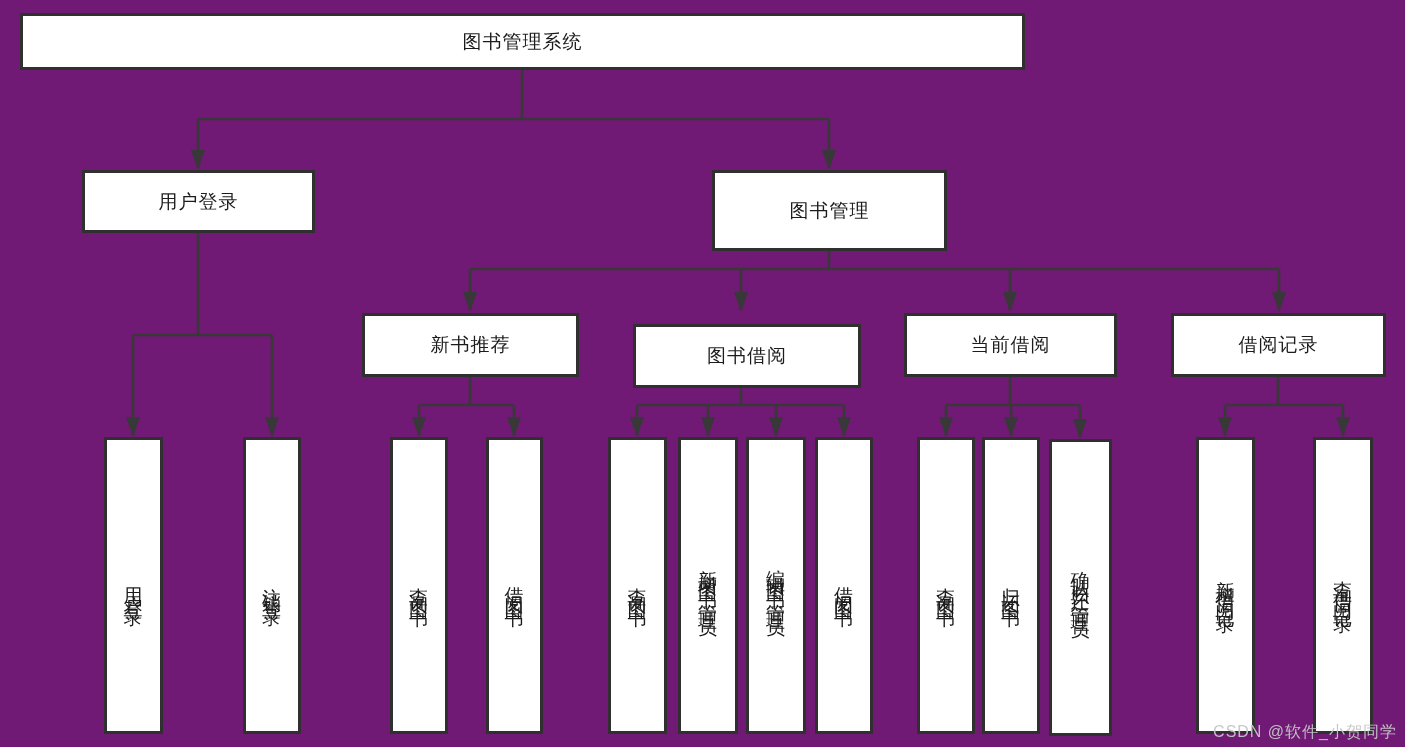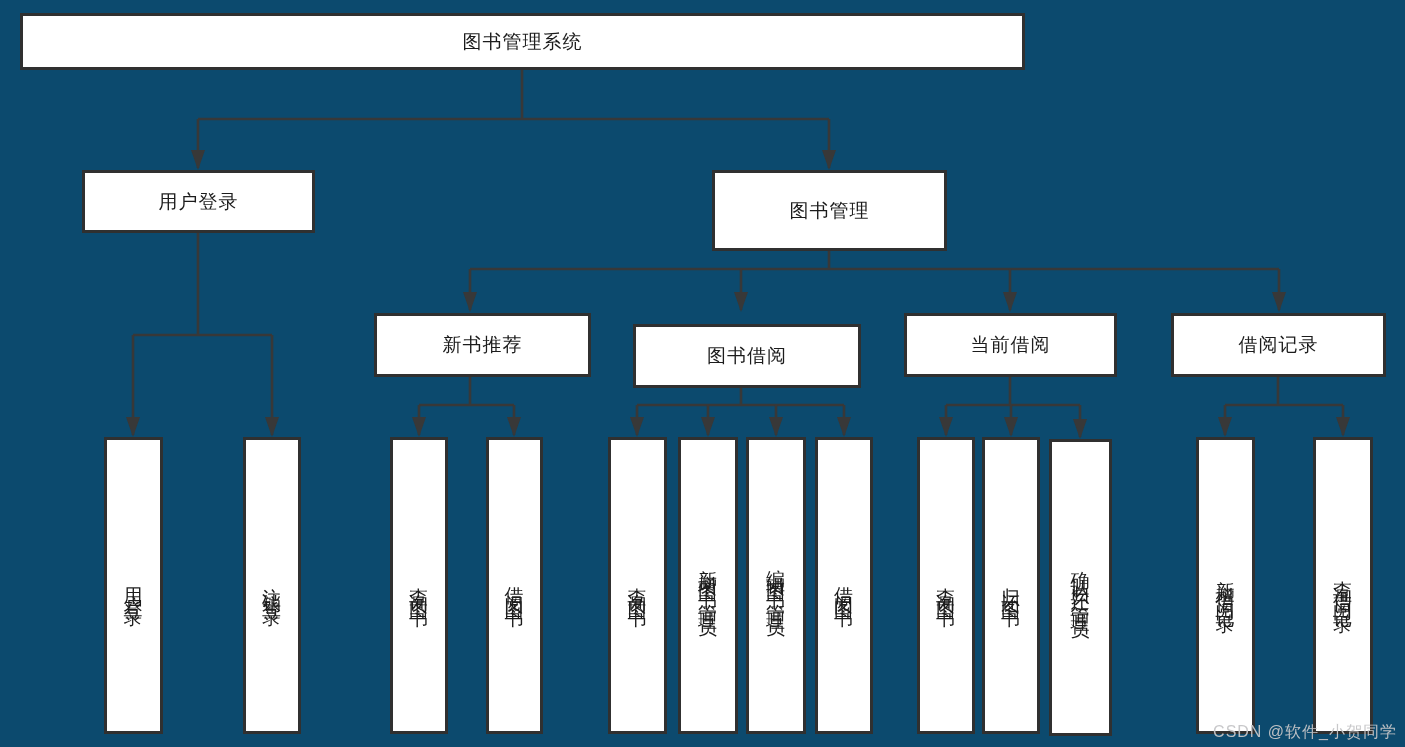--- a/index.html
+++ b/index.html
@@ -1,21 +1,21 @@
 <!DOCTYPE html>
 <html><head>
 <meta charset="utf-8">
 <style>
   html, body { margin: 0; padding: 0; background: #ffffff; }
   body { font-family: "Liberation Sans", "DejaVu Sans", sans-serif; }
   #stage {
     position: relative;
     width: 1405px;
     height: 747px;
-    background: #0c4a6e;
+    background: #701a75;
     overflow: hidden;
   }
   #wires {
     position: absolute;
     left: 0; top: 0;
     width: 1405px; height: 747px;
     pointer-events: none;
   }
   .node {
     position: absolute;
@@ -108,21 +108,21 @@
       <line x1="1225" y1="405" x2="1225" y2="435" marker-end="url(#arw)"></line>
       <line x1="1343" y1="405" x2="1343" y2="435" marker-end="url(#arw)"></line>
     </g>
   </svg>
 
   <div class="node" style="left:20px; top:13px; width:1005px; height:57px;">图书管理系统</div>
 
   <div class="node" style="left:82px; top:170px; width:233px; height:63px;">用户登录</div>
   <div class="node" style="left:712px; top:170px; width:235px; height:81px;">图书管理</div>
 
-  <div class="node" style="left:374px; top:313px; width:217px; height:64px;">新书推荐</div>
+  <div class="node" style="left:362px; top:313px; width:217px; height:64px;">新书推荐</div>
   <div class="node" style="left:633px; top:324px; width:228px; height:64px;font-family:Liberation Serif, serif;">图书借阅</div>
   <div class="node" style="left:1171px; top:313px; width:215px; height:64px;">借阅记录</div>
   <div class="node" style="left:904px; top:313px; width:213px; height:64px;">当前借阅</div>
 
   <div class="leaf" style="left:104px; width:59px;">
     <span class="vtext">用户登录</span>
   </div>
   <div class="leaf" style="left:243px; width:58px;">
     <span class="vtext">注销登录</span>
   </div>

